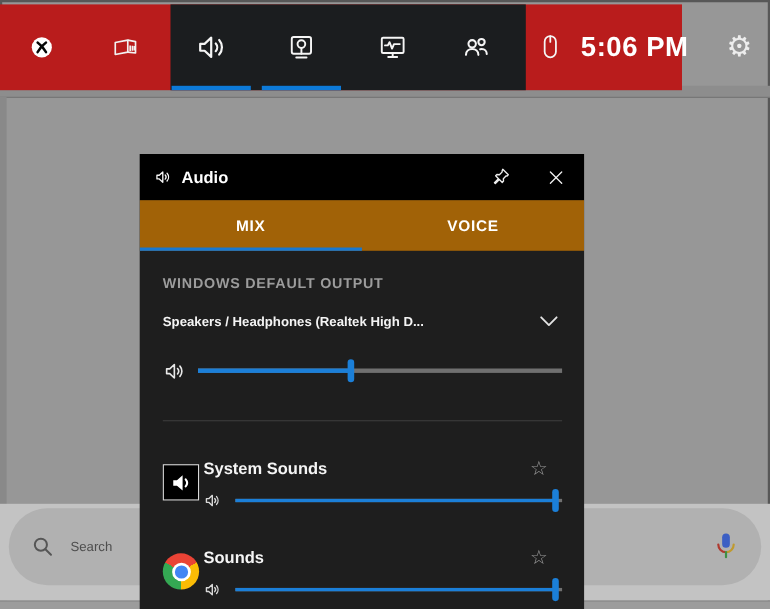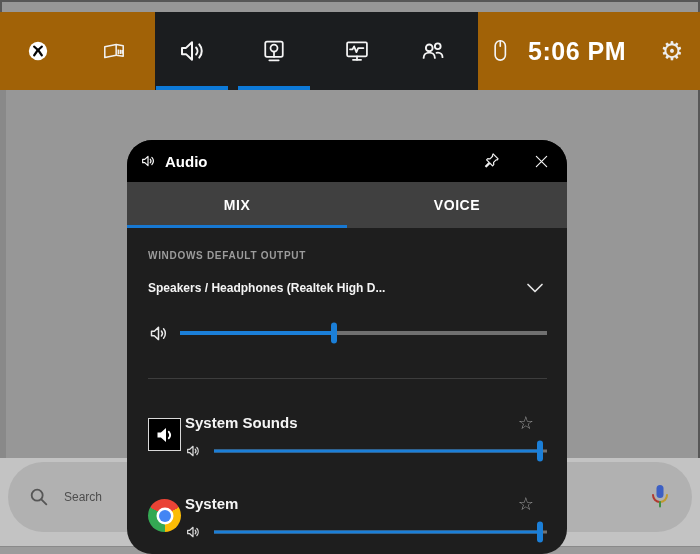--- a/index.html
+++ b/index.html
@@ -4,49 +4,49 @@
 <style>
   html,body{margin:0;padding:0;background:#2a2a2a;}
   .screen{
     position:relative;width:700px;height:554px;overflow:hidden;
     background:#979797;
     font-family:"Liberation Sans","DejaVu Sans",sans-serif;
     box-shadow:inset 0 0 0 2px rgba(35,35,35,.55);
   }
   svg{display:block}
   
-  .topbar{position:absolute;left:0;top:12px;width:700px;height:78px;background:#a16207;z-index:4;}
+  .topbar{position:absolute;left:0;top:4px;width:620px;height:78px;background:#b91c1c;z-index:4;}
   .tb-mid{position:absolute;left:155px;top:0;width:323px;height:78px;background:#1b1d1f;}
   .tb-btn{position:absolute;top:0;height:78px;display:flex;align-items:center;justify-content:center;color:#f2f2f2;cursor:pointer;}
   .tb-underline{position:absolute;left:0;bottom:0;width:100%;height:4px;background:#0d7ad8;}
   .tb-time{position:absolute;left:528px;top:0;height:78px;width:120px;display:flex;align-items:center;
     color:#fff;font-size:25px;font-weight:700;letter-spacing:.5px;}
   .tb-gear{position:absolute;left:655px;top:0;height:78px;width:34px;display:flex;align-items:center;justify-content:center;
     color:#ededed;font-size:26px;font-family:"DejaVu Sans",sans-serif;cursor:pointer;}
   
   .bg-top-strip{position:absolute;left:0;top:78px;width:700px;height:10px;background:#8d8d8d;border-bottom:1px solid #757575;z-index:1;}
   .bg-left-strip{position:absolute;left:0;top:88px;width:6px;height:466px;background:#898989;z-index:1;}
   .bg-light-band{position:absolute;left:0;top:458px;width:700px;height:88px;background:#c3c3c3;z-index:1;}
   .bg-bottom-band{position:absolute;left:0;top:546px;width:700px;height:8px;background:#9c9c9c;border-top:1px solid #8a8a8a;z-index:1;}
   .search-pill{position:absolute;left:8px;top:462px;width:684px;height:70px;border-radius:35px;background:#b1b1b1;
     display:flex;align-items:center;padding:0 20px;box-sizing:border-box;z-index:2;cursor:text;}
   .search-text{margin-left:14px;color:#4e4e4e;font-size:12px;}
   .mic{margin-left:auto;}
   
-  .panel{position:absolute;left:127px;top:140px;width:440px;height:414px;background:#1e1e1e;z-index:5;overflow:hidden;color:#f2f2f2;border-radius:25px;}
+  .panel{position:absolute;left:127px;top:140px;width:404px;height:414px;background:#1e1e1e;z-index:5;overflow:hidden;color:#f2f2f2;}
   .panel-header{height:42px;background:#000;display:flex;align-items:center;padding:0 13px;}
   .panel-title{margin-left:9px;font-size:15px;font-weight:700;color:#fff;}
   .hdr-btn{display:flex;align-items:center;justify-content:center;width:26px;height:26px;cursor:pointer;color:#ececec;}
   .hdr-pin{margin-left:auto;margin-right:24px;}
-  .tabs{height:46px;background:#404040;display:flex;position:relative;}
+  .tabs{height:46px;background:#a16207;display:flex;position:relative;}
   .tab{flex:1;display:flex;align-items:center;justify-content:center;font-size:14px;font-weight:700;
     letter-spacing:.6px;color:#fff;cursor:pointer;}
   .tab-underline{position:absolute;left:0;bottom:0;width:50%;height:3px;background:#1778d2;}
   .content{padding:22px 20px 0 21px;}
-  .section-label{color:#9c9c9c;font-size:10px;font-weight:700;letter-spacing:.7px;}
+  .section-label{color:#9c9c9c;font-size:13px;font-weight:700;letter-spacing:.7px;}
   .device-row{margin-top:15px;display:flex;align-items:center;justify-content:space-between;cursor:pointer;}
   .device-name{color:#f4f4f4;font-size:12px;font-weight:600;white-space:nowrap;overflow:hidden;}
   .master-row{margin-top:21px;display:flex;align-items:center;gap:11px;color:#e8e8e8;}
   .divider{margin-top:33px;height:1px;background:#3d3d3d;}
   
   .slider{position:relative;flex:1;height:24px;cursor:pointer;--v:50;}
   .slider .track{position:absolute;left:0;right:0;top:50%;height:4px;transform:translateY(-50%);background:#707070;}
   .slider .fill{position:absolute;left:0;top:50%;height:4px;transform:translateY(-50%);width:calc(var(--v)*1%);background:#1b7fd8;}
   .slider .thumb{position:absolute;top:50%;left:calc(var(--v)*1%);transform:translate(-50%,-50%);
     width:6px;height:21px;border-radius:3px;background:#1b7fd8;}
@@ -263,21 +263,21 @@
               <div class="thumb"></div>
             </div>
           </div>
         </div>
       </div>
 
       <div class="app-row">
         <div class="app-icon chrome-logo"></div>
         <div class="app-body">
           <div class="app-title-row">
-            <span class="app-name">System</span>
+            <span class="app-name">Sounds</span>
             <span class="star">☆</span>
           </div>
           <div class="app-slider-row">
             <span>
               <svg width="16" height="16" viewBox="0 0 24 24" fill="none" stroke="#d8d8d8" stroke-width="1.9" stroke-linejoin="round" stroke-linecap="round">
                 <path d="M4 9.5h3.2L12 5v14l-4.8-4.5H4z"></path>
                 <path d="M15.3 9.2a4.2 4.2 0 0 1 0 5.6"></path>
                 <path d="M17.8 6.7a8 8 0 0 1 0 10.6"></path>
               </svg>
             </span>

